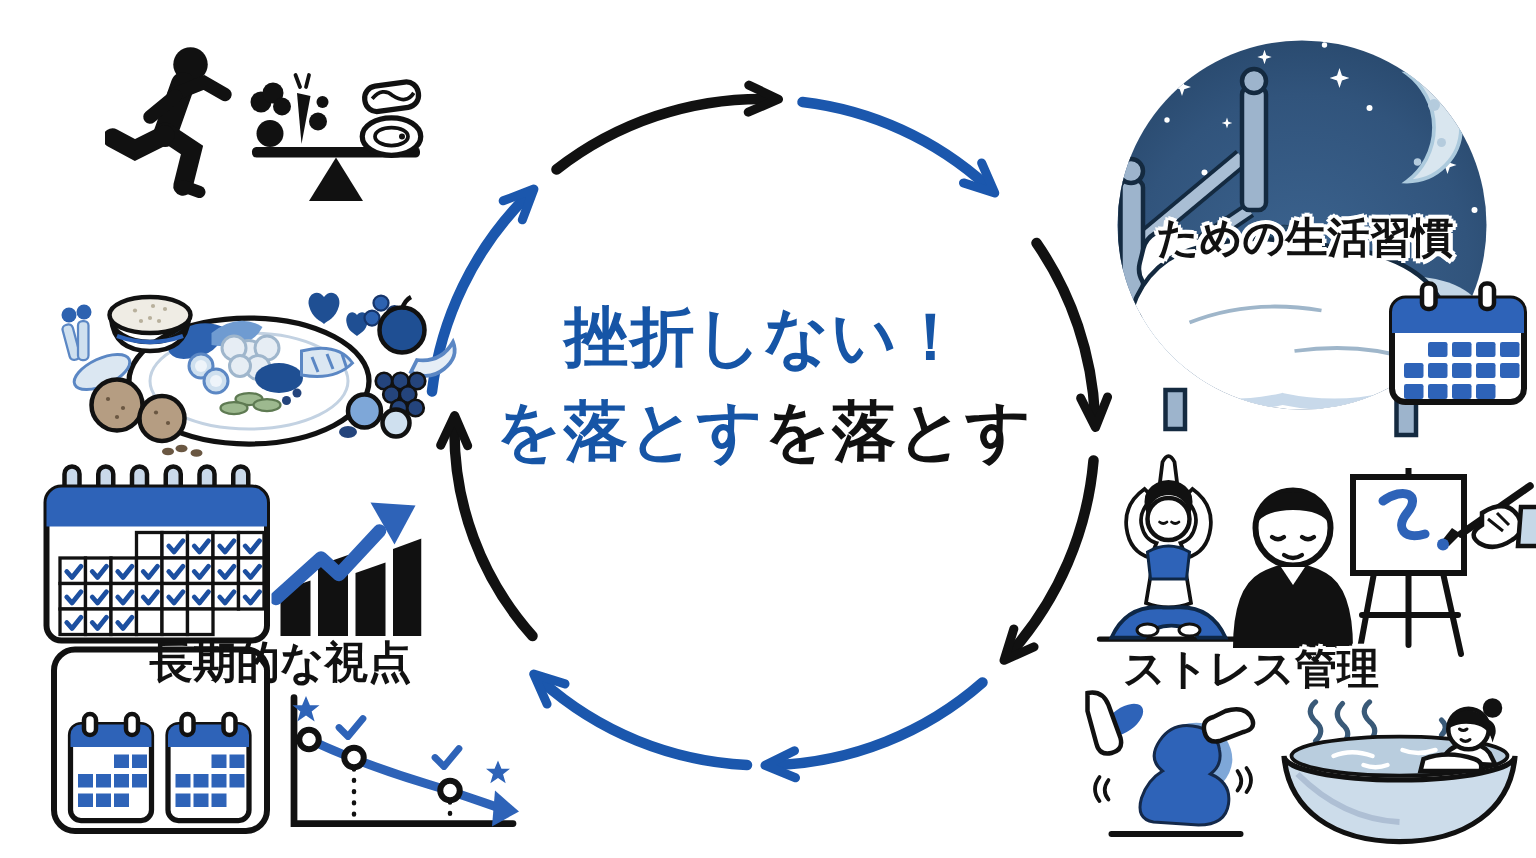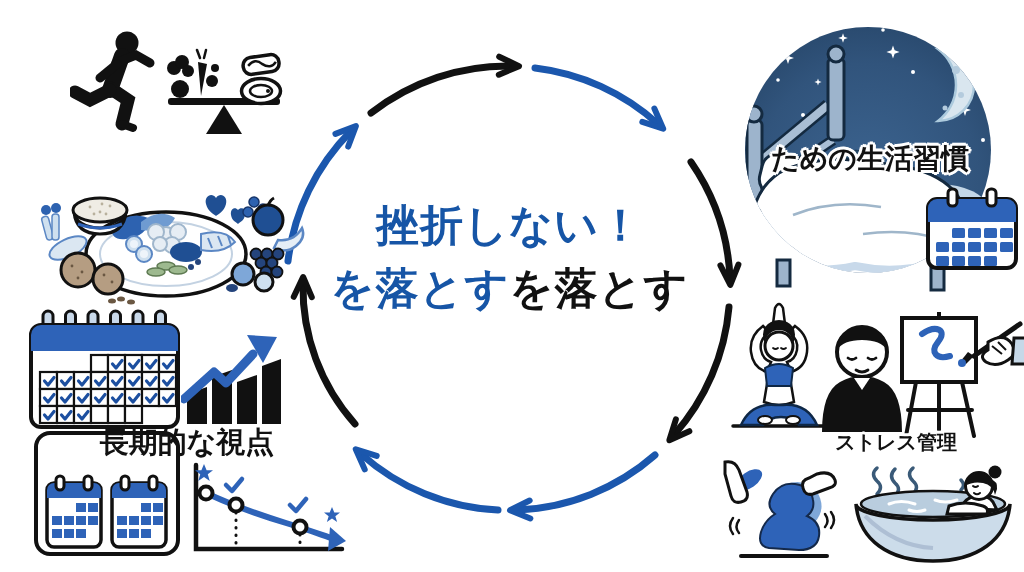--- a/index.html
+++ b/index.html
@@ -418,21 +418,21 @@
     <rect x="6" y="6" width="74" height="64" fill="#fff" stroke="#111" stroke-width="4"></rect>
     <path d="M26,22 c14,-10 26,-4 16,8 c-8,10 -2,18 12,14" fill="none" stroke="#2e63b8" stroke-width="6" stroke-linecap="round"></path>
     <path d="M124,12 L78,44" stroke="#111" stroke-width="5" stroke-linecap="round"></path>
     <polygon points="78,44 70,52 64,50 72,40" fill="#111"></polygon>
     <circle cx="66" cy="51" r="4" fill="#2e63b8"></circle>
     <path d="M92,30 q16,-10 24,2 q6,10 -4,16 q-12,8 -22,2 q-8,-6 2,-12 Z" fill="#fff" stroke="#111" stroke-width="3"></path>
     <path d="M96,34 l10,8 M102,30 l8,8" stroke="#111" stroke-width="2" fill="none"></path>
     <path d="M118,26 h12 v26 h-14 Z" fill="#c6d8e8" stroke="#111" stroke-width="3"></path>
   </svg>
 
-  <div class="label halo" style="left:757px;top:431px;width:200px;font-size:20px;text-align:right;">ストレス管理</div>
+  <div class="label halo" style="left:734px;top:431px;width:200px;font-size:28px;">ストレス管理</div>
 
   <svg class="layer ill" style="left:719px;top:460px;" width="128" height="102" viewBox="0 0 128 102">
     <path d="M22,96 H108" stroke="#111" stroke-width="4" stroke-linecap="round"></path>
     <path d="M58,28 q26,-14 40,4 q10,16 -2,30 q-18,8 -34,-2 Z" fill="#7ea7d8"></path>
     <path d="M50,88 q-12,-2 -8,-16 q4,-12 14,-18 q-10,-8 -2,-20 q8,-12 22,-10 q16,2 18,16 q2,10 -6,16 q14,6 12,20 q-2,14 -20,14 Z" fill="#2e63b8" stroke="#14294a" stroke-width="2"></path>
     <ellipse cx="30" cy="20" rx="15" ry="8" fill="#2e63b8" transform="rotate(-35 30 20)"></ellipse>
     <path d="M6,2 q10,-2 14,8 l8,22 q2,8 -6,10 q-8,2 -10,-6 L6,14 Z" fill="#fff" stroke="#111" stroke-width="3"></path>
     <path d="M98,14 q14,-4 18,6 q2,6 -6,8 l-16,6 q-8,2 -10,-6 q-2,-8 6,-10 Z" fill="#fff" stroke="#111" stroke-width="3"></path>
     <g stroke="#111" stroke-width="2.5" fill="none" stroke-linecap="round">
       <path d="M14,58 q-6,8 0,16"></path>

